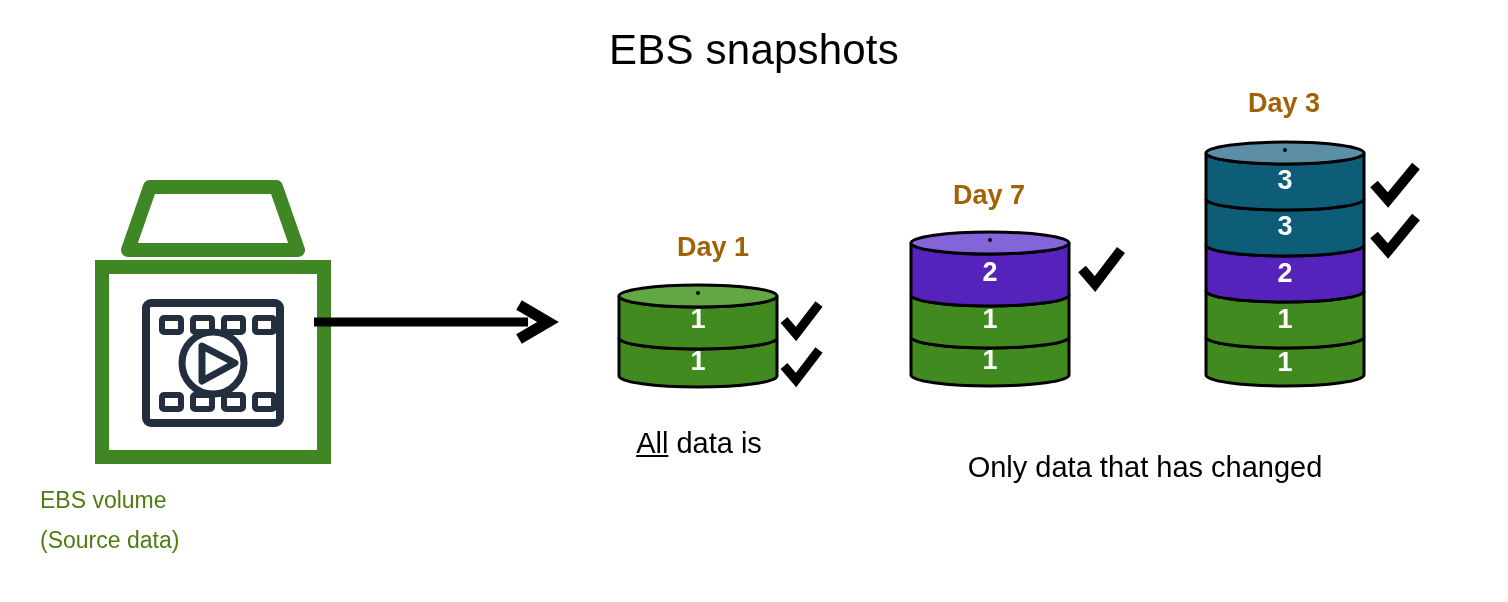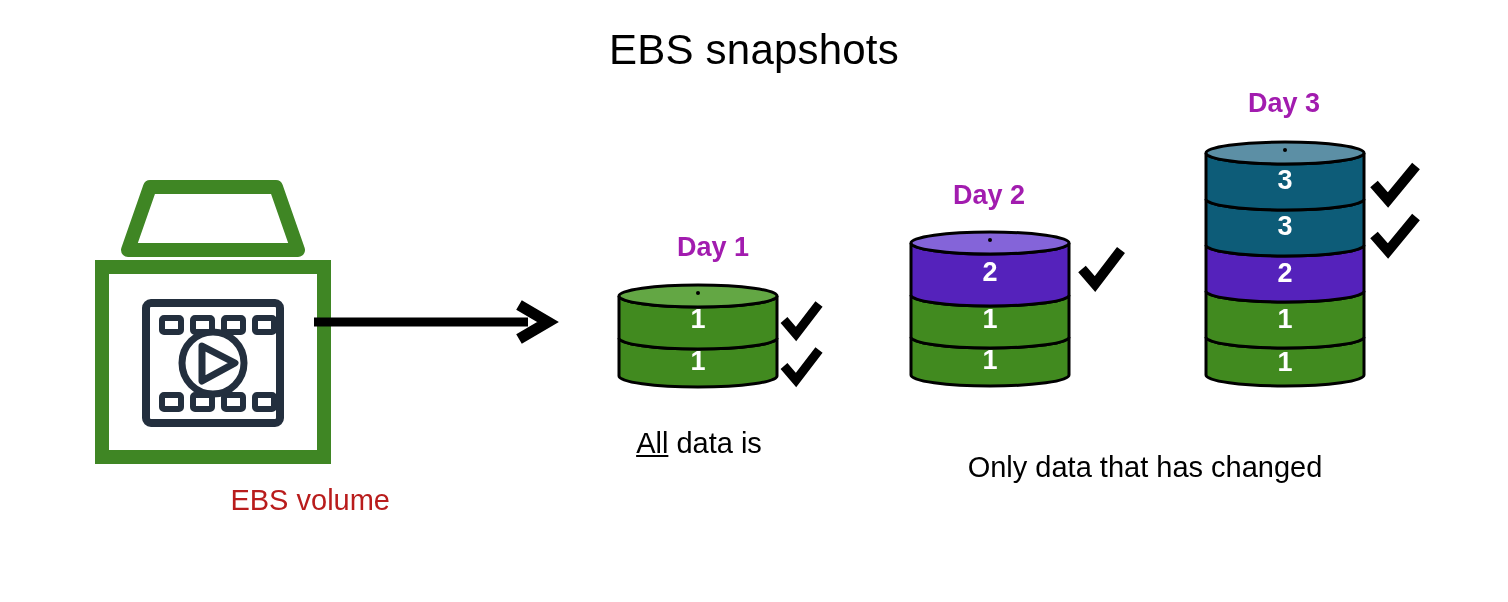--- a/index.html
+++ b/index.html
@@ -34,37 +34,37 @@
   
   #ebs-icon {
     left: 88px; top: 175px;
     width: 250px; height: 295px;
   }
   #ebs-icon svg { display: block; }
 
   #ebs-label {
     left: 40px; top: 480px;
     width: 350px;
-    text-align: right;
-    font-size: 29px;
+    text-align: left;
+    font-size: 23px;
     line-height: 40px;
-    color: #b91c1c;
+    color: #4d7c0f;
   }
 
   
   #arrow {
     left: 310px; top: 300px;
     width: 250px; height: 45px;
   }
 
   
   .stack-label {
     font-size: 27px;
     font-weight: bold;
-    color: #a21caf;
+    color: #a16207;
     text-align: center;
     white-space: nowrap;
   }
   .cyl-svg { display: block; }
   .seg-num {
     font-size: 27px;
     font-weight: bold;
     fill: #ffffff;
   }
 
@@ -114,20 +114,21 @@
       <rect x="136" y="220" width="19" height="14" rx="2" fill="none" stroke="#232F3E" stroke-width="6"></rect>
       <rect x="167" y="220" width="19" height="14" rx="2" fill="none" stroke="#232F3E" stroke-width="6"></rect>
 
       <circle cx="125" cy="188" r="31" fill="none" stroke="#232F3E" stroke-width="7"></circle>
       <path d="M 114 171 L 147 188 L 114 206 Z" fill="none" stroke="#232F3E" stroke-width="7" stroke-linejoin="round"></path>
     </svg>
   </div>
 
   <div class="abs" id="ebs-label">
     <div>EBS volume</div>
+    <div>(Source data)</div>
   </div>
 
   <div class="abs" id="arrow">
     <svg width="250" height="45" viewBox="0 0 250 45" xmlns="http://www.w3.org/2000/svg">
       <line x1="4" y1="22" x2="218" y2="22" stroke="#000000" stroke-width="9"></line>
       <path d="M 209 5 L 238 22 L 209 39" fill="none" stroke="#000000" stroke-width="11" stroke-linejoin="miter" stroke-linecap="butt"></path>
     </svg>
   </div>
 
   <div class="abs" style="left:634px; top:232px; width:158px;">
@@ -149,21 +150,21 @@
   </div>
 
   <div class="abs checks" style="left:780px; top:300px;">
     <svg class="check-svg" width="44" height="96" viewBox="0 0 44 96" xmlns="http://www.w3.org/2000/svg">
       <path d="M 4 20 L 16 34 L 39 4" fill="none" stroke="#000000" stroke-width="9" stroke-linecap="butt" stroke-linejoin="miter"></path>
       <path d="M 4 66 L 16 80 L 39 50" fill="none" stroke="#000000" stroke-width="9" stroke-linecap="butt" stroke-linejoin="miter"></path>
     </svg>
   </div>
 
   <div class="abs" style="left:910px; top:180px; width:158px;">
-    <div class="stack-label">Day 2</div>
+    <div class="stack-label">Day 7</div>
   </div>
 
   <div class="abs" style="left:907px; top:223px;">
     <svg class="cyl-svg" width="170" height="172" viewBox="0 0 170 172" xmlns="http://www.w3.org/2000/svg">
 
       <path d="M 4 114 L 4 152 A 79 11 0 0 0 162 152 L 162 114 A 79 11 0 0 1 4 114 Z" fill="#418A1F" stroke="#000000" stroke-width="3"></path>
 
       <path d="M 4 72 L 4 114 A 79 11 0 0 0 162 114 L 162 72 A 79 11 0 0 1 4 72 Z" fill="#418A1F" stroke="#000000" stroke-width="3"></path>
 
       <path d="M 4 20 L 4 72 A 79 11 0 0 0 162 72 L 162 20 A 79 11 0 0 1 4 20 Z" fill="#5522BB" stroke="#000000" stroke-width="3"></path>

